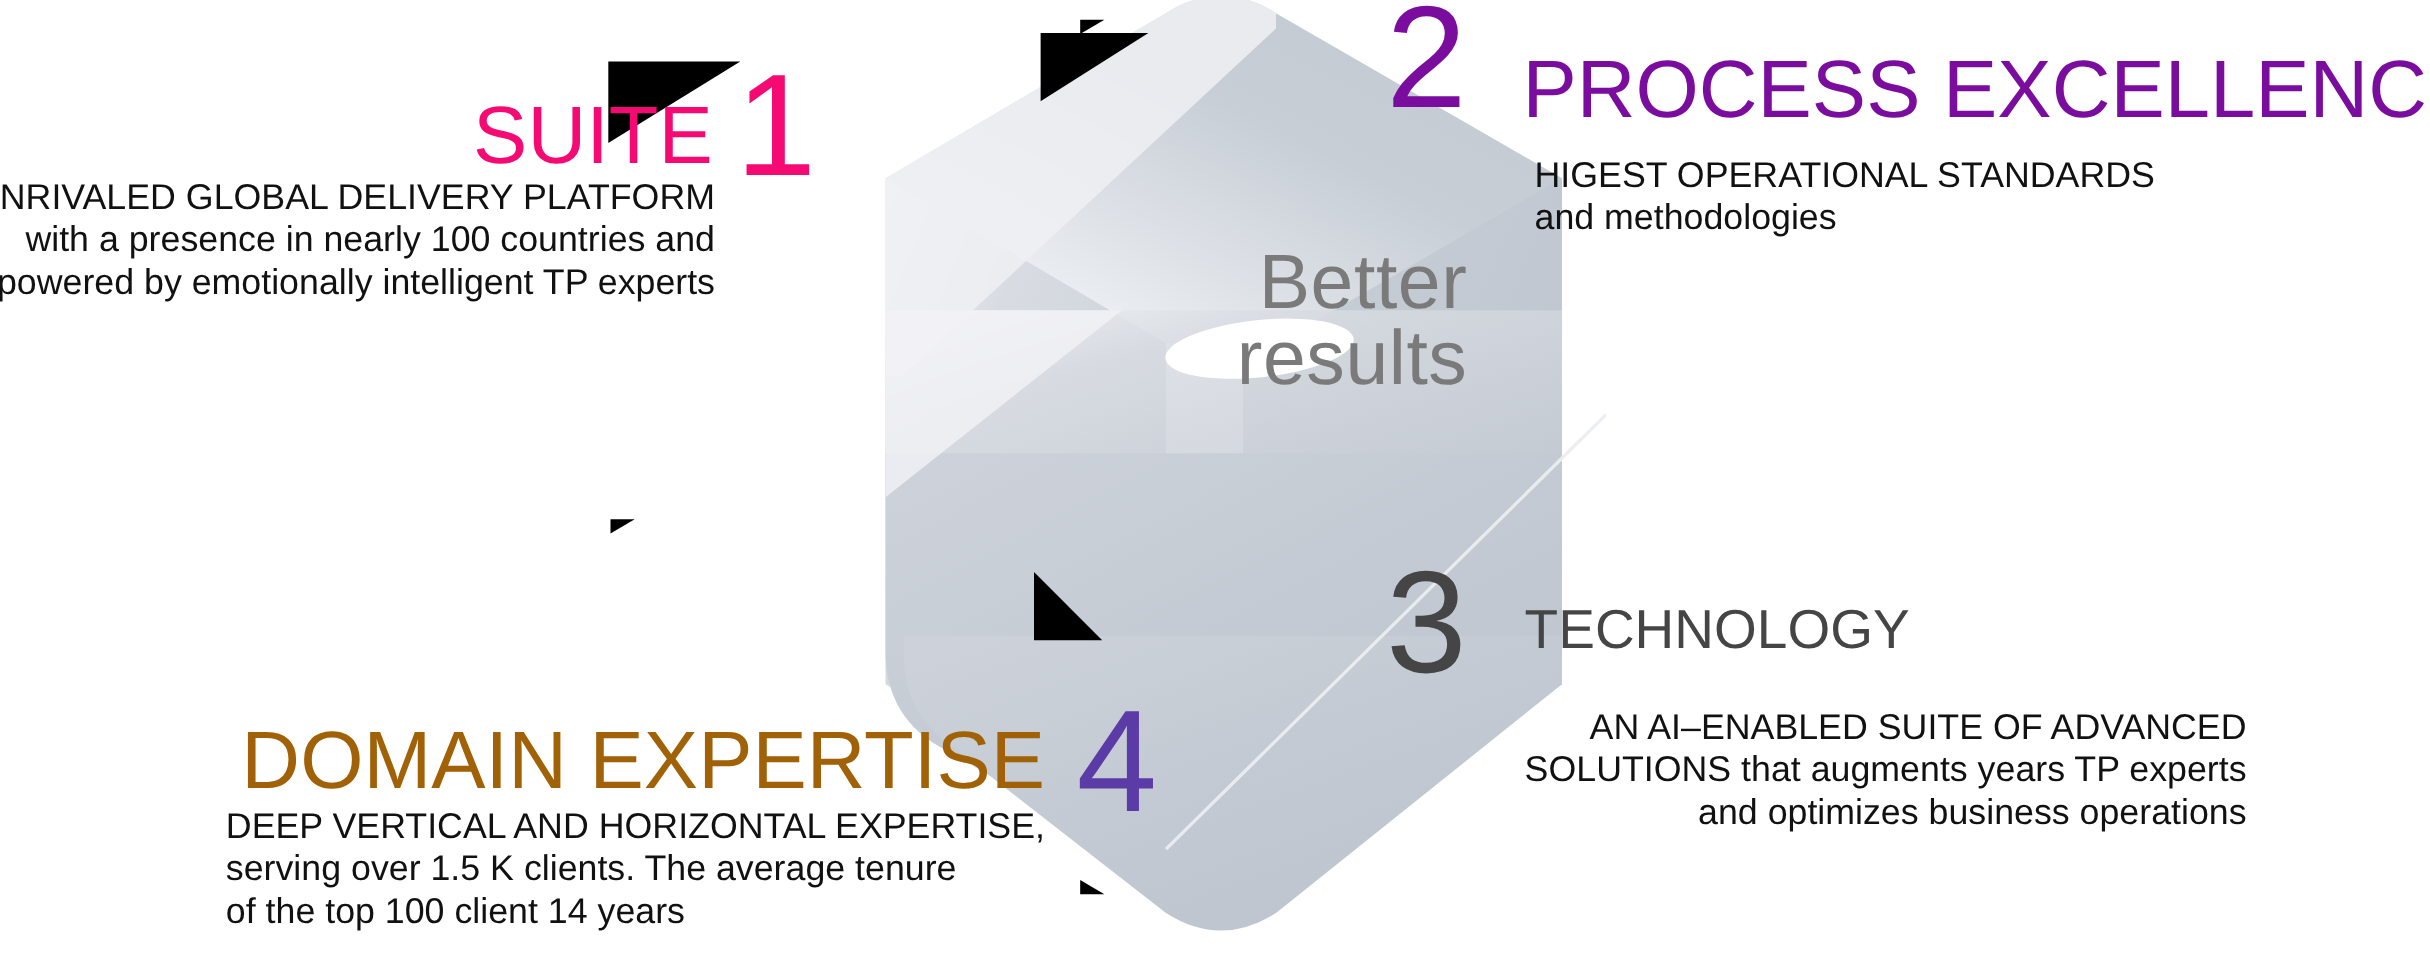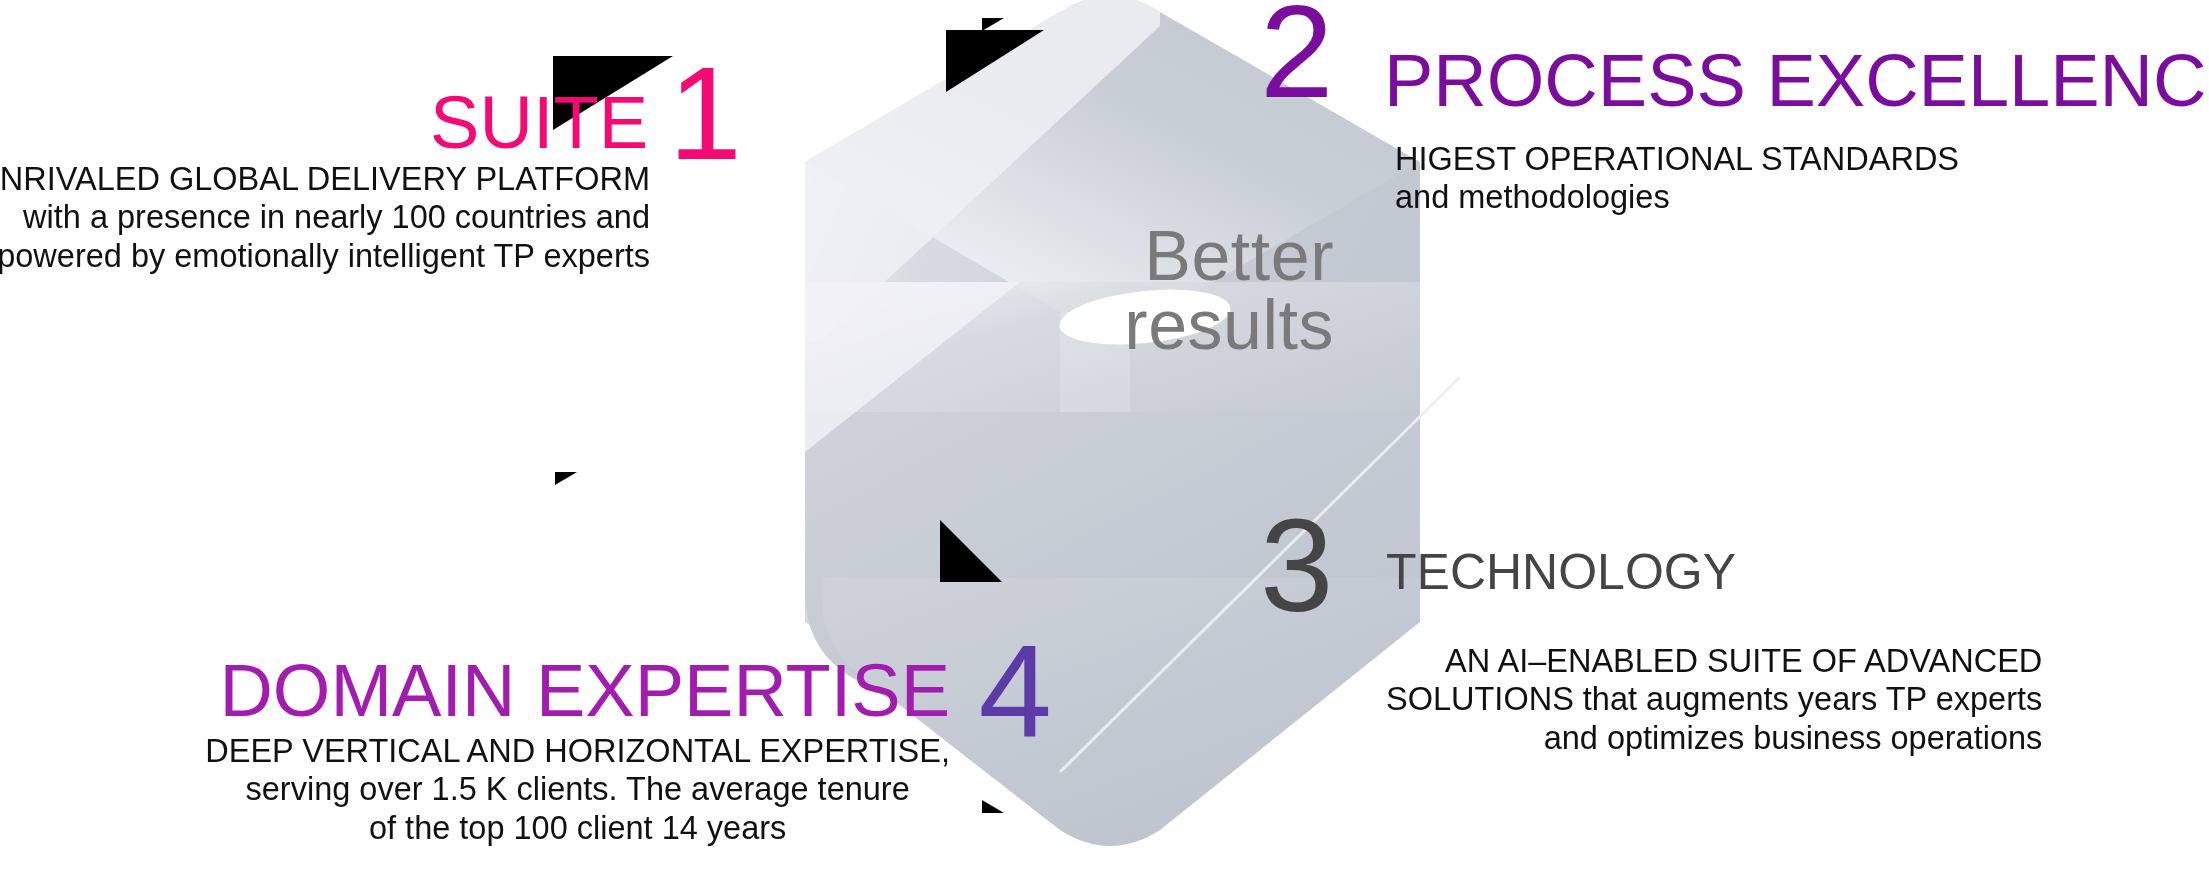--- a/index.html
+++ b/index.html
@@ -94,29 +94,29 @@
   }
   #q3 .body{
     position:absolute;left:106px;top:142px;
     text-align:right;
   }
 
   
   #q4{left:0;top:618px;width:1060px;}
   #q4 .head{
     position:absolute;right:110px;top:36px;
-    font-size:74px;color:#a21caf;
+    font-size:74px;color:#a16207;
   }
   #q4 .num{
     right:10px;top:8px;
     font-size:132px;color:#5b3ba5;
   }
   #q4 .body{
     position:absolute;right:110px;top:114px;
-    text-align:center;
+    text-align:left;
   }
 
   
   .tri{position:absolute;width:0;height:0;}
   .tri.sm{
     border-top:13px solid #000;
     border-right:22px solid transparent;
   }
   .tri.sm-up{
     border-bottom:13px solid #000;

